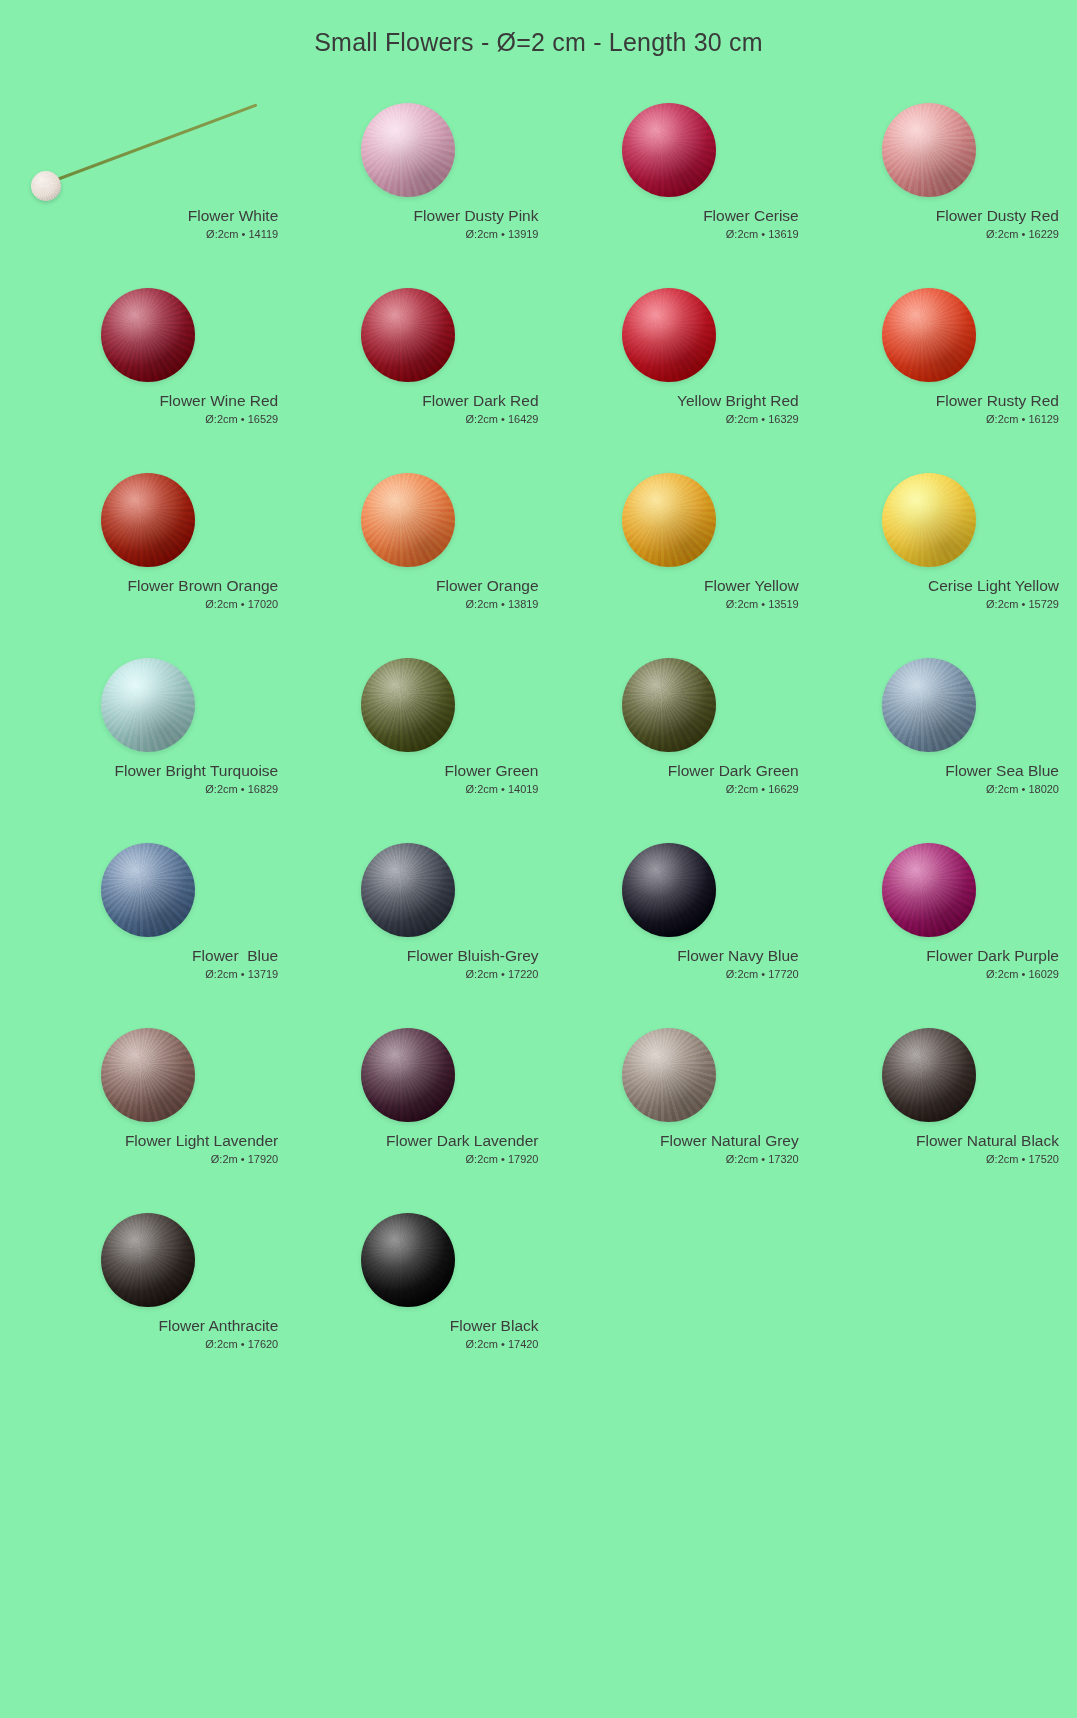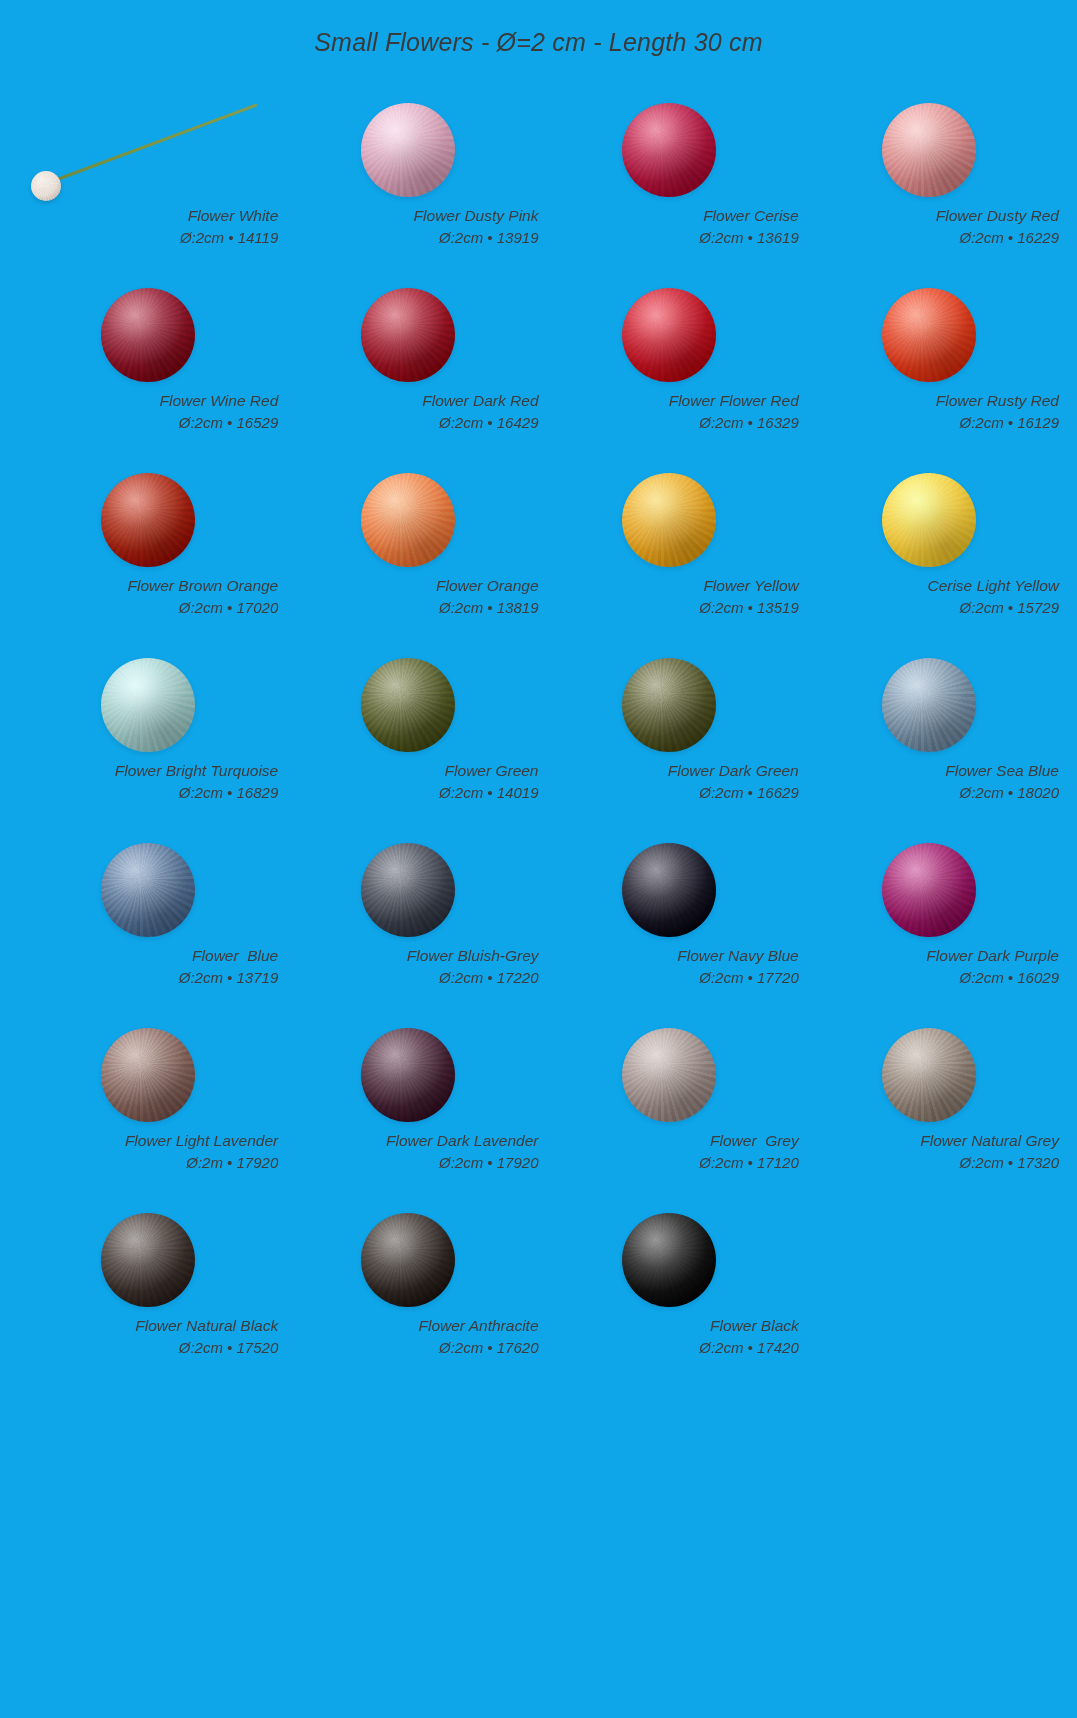--- a/index.html
+++ b/index.html
@@ -13,22 +13,21 @@
     height: 1718px;
     font-family: "Liberation Sans", sans-serif;
     color: #333333;
     overflow: hidden;
     position: relative;
   }
   #page {
     width: 1077px;
     height: 1718px;
     position: relative;
-    background: #0ea5e9;
-    font-style: italic;
+    background: #86efac;
   }
   #catalog-title {
     text-align: center;
     font-size: 25px;
     font-weight: 400;
     color: #3a3a3a;
     letter-spacing: 0.2px;
     padding-top: 28px;
     margin: 0;
     font-family: "Liberation Sans", sans-serif;
@@ -90,21 +89,21 @@
   }
   .label {
     font-size: 15.5px;
     color: #3c3c3c;
     line-height: 1.45;
     text-align: center;
     font-family: "Liberation Sans", sans-serif;
     white-space: pre;
   }
   .code {
-    font-size: 15px;
+    font-size: 11px;
     color: #3c3c3c;
     line-height: 1.45;
     text-align: center;
     font-family: "Liberation Sans", sans-serif;
   }
   
   .cell.has-stem .swatch-wrap { position: relative; }
   .stem-figure {
     position: absolute;
     left: 50%;
@@ -198,21 +197,21 @@
         <div class="swatch-wrap">
           <div class="ball" style="background: radial-gradient(circle at 38% 30%, rgb(209, 78, 95) 0%, rgb(158, 27, 44) 46%, rgb(122, 0, 8) 80%, rgb(92, 0, 0) 100%);"></div>
         </div>
         <div class="label">Flower Dark Red</div>
         <div class="code">Ø:2cm • 16429</div>
       </div>
       <div class="cell">
         <div class="swatch-wrap">
           <div class="ball" style="background: radial-gradient(circle at 38% 30%, rgb(245, 77, 93) 0%, rgb(194, 26, 42) 46%, rgb(158, 0, 6) 80%, rgb(128, 0, 0) 100%);"></div>
         </div>
-        <div class="label">Flower Flower Red</div>
+        <div class="label">Yellow Bright Red</div>
         <div class="code">Ø:2cm • 16329</div>
       </div>
       <div class="cell">
         <div class="swatch-wrap">
           <div class="ball" style="background: radial-gradient(circle at 38% 30%, rgb(255, 119, 89) 0%, rgb(224, 68, 38) 46%, rgb(188, 32, 2) 80%, rgb(158, 2, 0) 100%);"></div>
         </div>
         <div class="label">Flower Rusty Red</div>
         <div class="code">Ø:2cm • 16129</div>
       </div>
       <div class="cell">
@@ -308,27 +307,20 @@
       </div>
       <div class="cell">
         <div class="swatch-wrap">
           <div class="ball" style="background: radial-gradient(circle at 38% 30%, rgb(128, 95, 112) 0%, rgb(77, 44, 61) 46%, rgb(41, 8, 25) 80%, rgb(11, 0, 0) 100%);"></div>
         </div>
         <div class="label">Flower Dark Lavender</div>
         <div class="code">Ø:2cm • 17920</div>
       </div>
       <div class="cell">
         <div class="swatch-wrap">
-          <div class="ball" style="background: radial-gradient(circle at 38% 30%, rgb(213, 198, 194) 0%, rgb(162, 147, 143) 46%, rgb(126, 111, 107) 80%, rgb(96, 81, 77) 100%);"></div>
-        </div>
-        <div class="label">Flower  Grey</div>
-        <div class="code">Ø:2cm • 17120</div>
-      </div>
-      <div class="cell">
-        <div class="swatch-wrap">
           <div class="ball" style="background: radial-gradient(circle at 38% 30%, rgb(202, 188, 177) 0%, rgb(151, 137, 126) 46%, rgb(115, 101, 90) 80%, rgb(85, 71, 60) 100%);"></div>
         </div>
         <div class="label">Flower Natural Grey</div>
         <div class="code">Ø:2cm • 17320</div>
       </div>
       <div class="cell">
         <div class="swatch-wrap">
           <div class="ball" style="background: radial-gradient(circle at 38% 30%, rgb(119, 109, 105) 0%, rgb(68, 58, 54) 46%, rgb(32, 22, 18) 80%, rgb(2, 0, 0) 100%);"></div>
         </div>
         <div class="label">Flower Natural Black</div>

